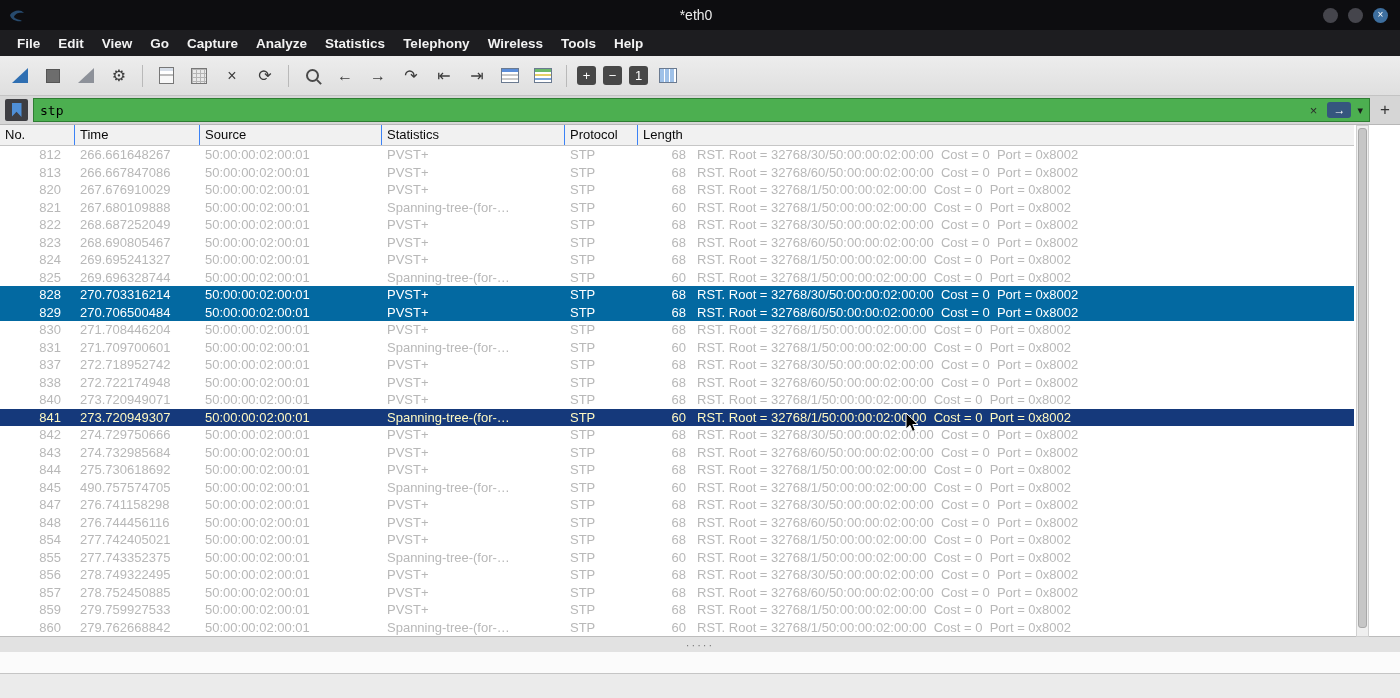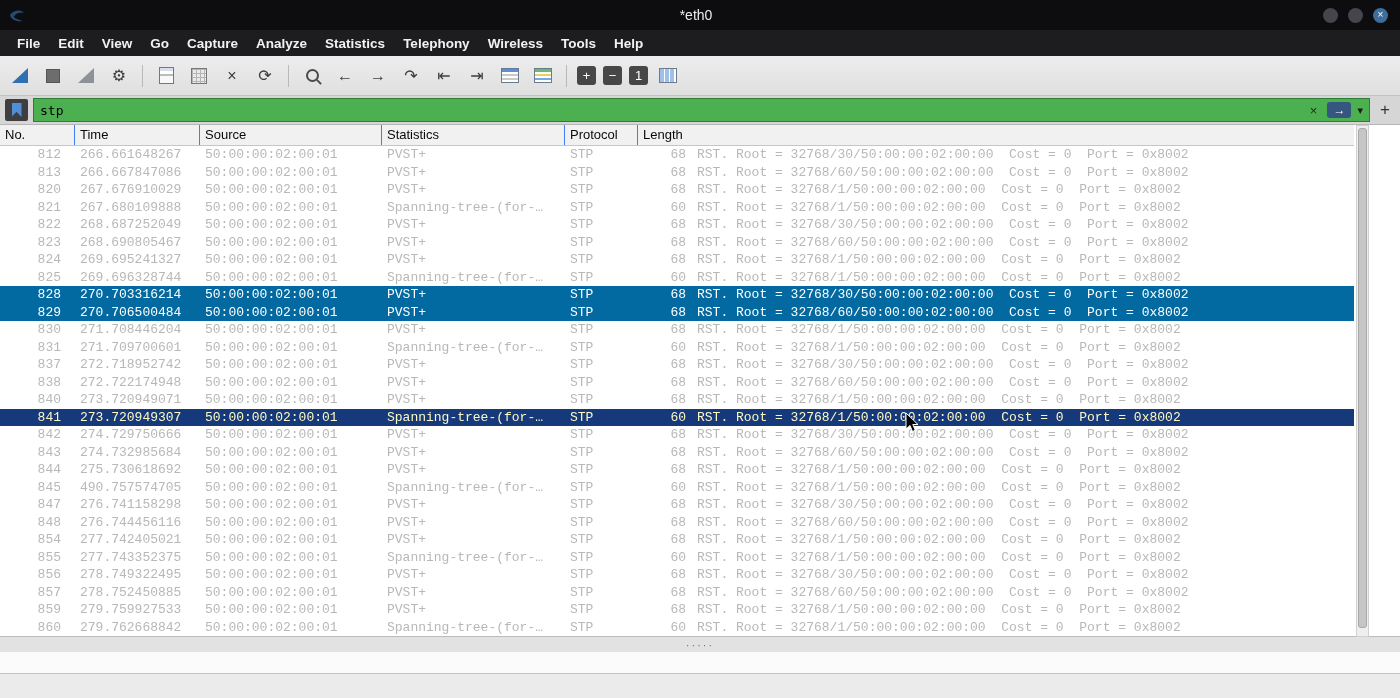--- a/index.html
+++ b/index.html
@@ -62,21 +62,21 @@
   .fdrop{color:#1c1c1c;font-size:11px;}
   .fadd{width:20px;height:20px;color:#333;font-size:17px;display:flex;align-items:center;justify-content:center;}
 
   
   .listwrap{position:relative;flex:0 0 auto;background:#fff;}
   .pgrid{display:grid;grid-template-columns:75px 125px 182px 183px 73px 54px 1fr;width:1354px;}
   .pheader{height:20px;background:#f1f1f1;border-bottom:1px solid #c6c6c6;font-size:13px;color:#0a0a0a;}
   .hcell{padding:2px 0 0 5px;border-right:1px solid #3b82f6;overflow:hidden;white-space:nowrap;}
   .hcell:last-child{border-right:none;}
   .prows{height:490px;overflow:hidden;}
-  .prow{height:17.5px;line-height:17.5px;font-family:Liberation Mono, monospace;font-size:13px;
+  .prow{height:17.5px;line-height:17.5px;font-family:Liberation Sans, sans-serif;font-size:13px;
         color:#b8b8b8;white-space:pre;}
   .prow span{overflow:hidden;}
   .c0{text-align:right;padding-right:14px;}
   .c1,.c2,.c3,.c4,.c6{padding-left:5px;}
   .c5{text-align:right;padding-right:6px;}
   .prow.sel{background:#0369a1;color:#fff;}
   .prow.cur{background:#15397b;color:#fef9c3;}
   .vscroll{position:absolute;top:0;left:1356px;width:11px;height:510px;background:#efefef;border:1px solid #d0d0d0;}
   .vthumb{position:absolute;top:2px;left:1px;width:7px;height:498px;background:#c6c6c6;border:1px solid #a8a8a8;border-radius:3px;}
 

